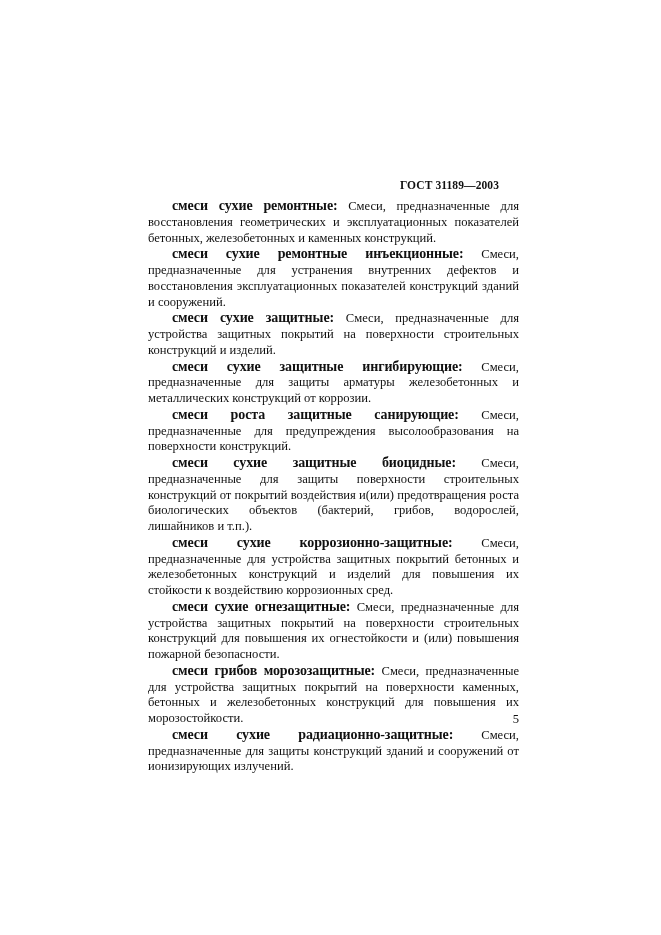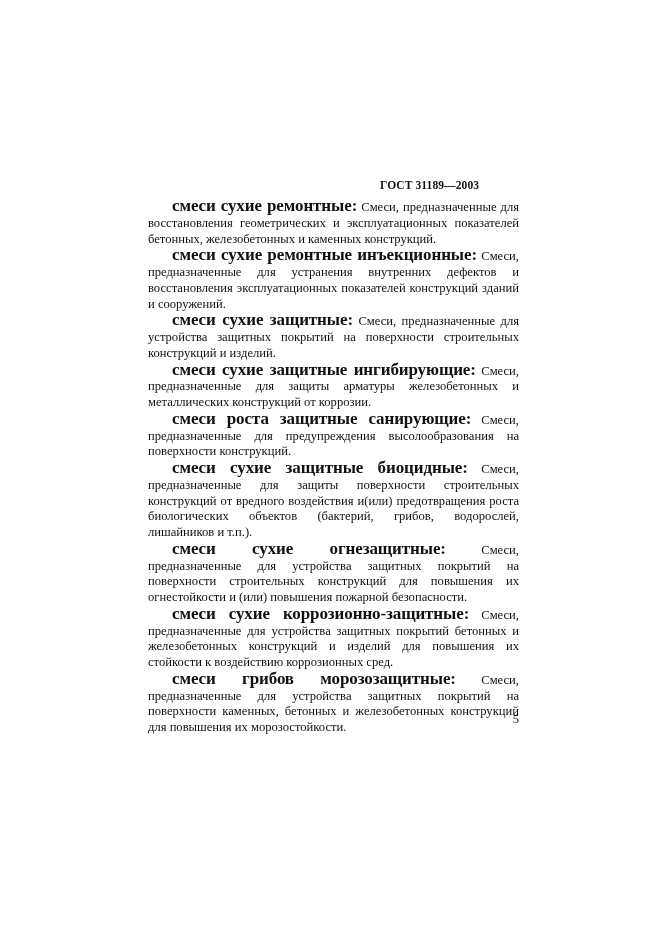--- a/index.html
+++ b/index.html
@@ -19,21 +19,21 @@
       position: absolute;
       left: 0; top: 0;
       width: 661px; height: 935px;
       background: #ffffff;
     }
     .doc-header {
       position: absolute;
       left: 380px;
       top: 179px;
       width: 139px;
-      text-align: left;
+      text-align: center;
       font-weight: bold;
       font-size: 11.5px;
       letter-spacing: 0.1px;
     }
     .body-text {
       position: absolute;
       left: 148px;
       top: 198px;
       width: 371px;
       font-size: 12.6px;
@@ -41,21 +41,21 @@
       text-align: justify;
       hyphens: manual;
     }
     .entry {
       margin: 0;
       text-indent: 24px;
       text-align: justify;
     }
     .term {
       font-weight: bold;
-      font-size: 17px;
+      font-size: 14px;
       letter-spacing: -0.1px;
     }
     .page-number {
       position: absolute;
       left: 505px;
       top: 712px;
       width: 14px;
       text-align: right;
       font-size: 12.6px;
     }
@@ -66,21 +66,22 @@
 <div class="page">
 
   <div class="doc-header">ГОСТ 31189—2003</div>
 
   <div class="body-text">
     <p class="entry"><span class="term">смеси сухие ремонтные:</span><span> Смеси, предназначенные для восстановления геометрических и эксплуатационных показателей бетонных, железобетонных и каменных конструкций.</span></p>
     <p class="entry"><span class="term">смеси сухие ремонтные инъекционные:</span><span> Смеси, предназначенные для устранения внутренних дефектов и восстановления эксплуатационных показателей конструкций зданий и сооружений.</span></p>
     <p class="entry"><span class="term">смеси сухие защитные:</span><span> Смеси, предназначенные для устройства защитных покрытий на поверхности строительных конструкций и изделий.</span></p>
     <p class="entry"><span class="term">смеси сухие защитные ингибирующие:</span><span> Смеси, предназначенные для защиты арматуры железобетонных и металлических конструкций от коррозии.</span></p>
     <p class="entry"><span class="term">смеси роста защитные санирующие:</span><span> Смеси, предназначенные для предупреждения высолообразования на поверхности конструкций.</span></p>
-    <p class="entry"><span class="term">смеси сухие защитные биоцидные:</span><span> Смеси, предназначенные для защиты поверхности строительных конструкций от вредного воздействия и(или) предотвращения роста биологических объектов (бактерий, грибов, водорослей, лишайников и т.п.).</span></p>
+    <p class="entry"><span class="term">смеси сухие защитные биоцидные:</span><span> Смеси, предназначенные для защиты поверхности строительных конструкций от покрытий воздействия и(или) предотвращения роста биологических объектов (бактерий, грибов, водорослей, лишайников и т.п.).</span></p>
+    <p class="entry"><span class="term">смеси сухие коррозионно-защитные:</span><span> Смеси, предназначенные для устройства защитных покрытий бетонных и железобетонных конструкций и изделий для повышения их стойкости к воздействию коррозионных сред.</span></p>
     <p class="entry"><span class="term">смеси сухие огнезащитные:</span><span> Смеси, предназначенные для устройства защитных покрытий на поверхности строительных конструкций для повышения их огнестойкости и (или) повышения пожарной безопасности.</span></p>
-    <p class="entry"><span class="term">смеси сухие коррозионно-защитные:</span><span> Смеси, предназначенные для устройства защитных покрытий бетонных и железобетонных конструкций и изделий для повышения их стойкости к воздействию коррозионных сред.</span></p>
     <p class="entry"><span class="term">смеси грибов морозозащитные:</span><span> Смеси, предназначенные для устройства защитных покрытий на поверхности каменных, бетонных и железобетонных конструкций для повышения их морозостойкости.</span></p>
+    <p class="entry"><span class="term">смеси сухие радиационно-защитные:</span><span> Смеси, предназначенные для защиты конструкций зданий и сооружений от ионизирующих излучений.</span></p>
   </div>
 
   <div class="page-number">5</div>
 
 </div>
 
 </body></html>

